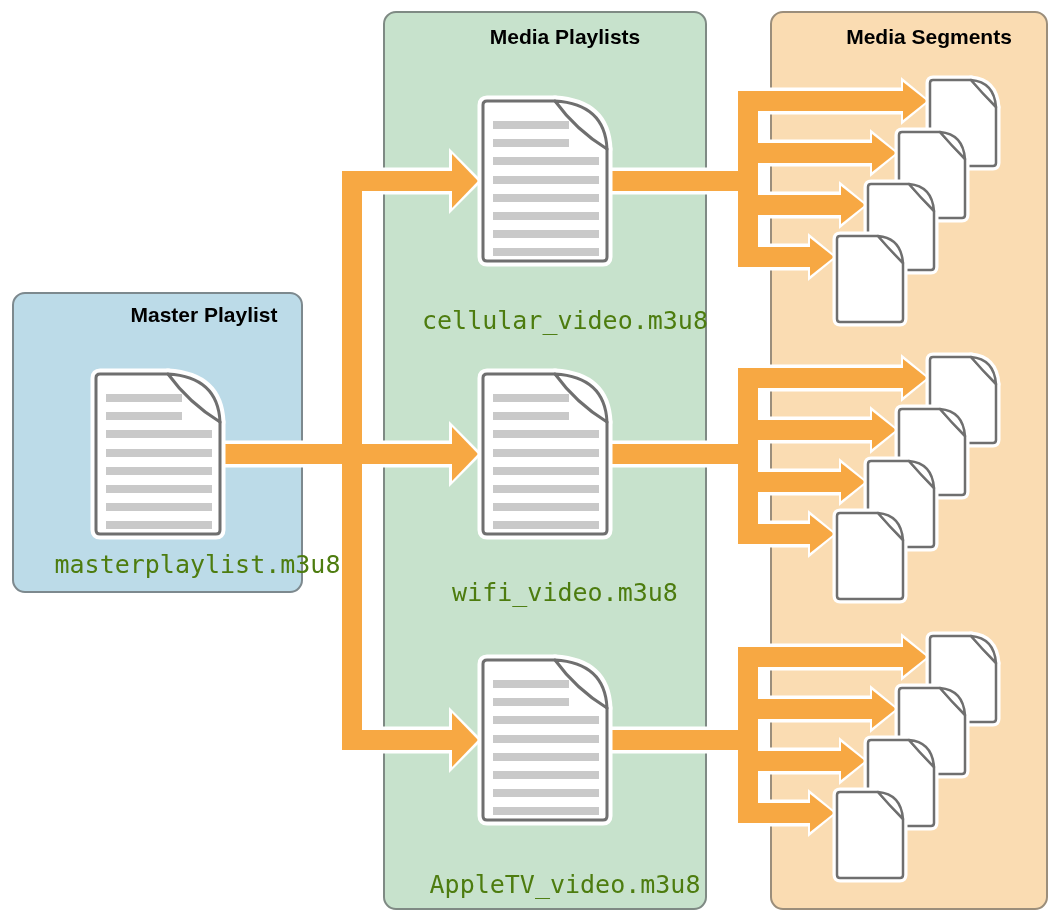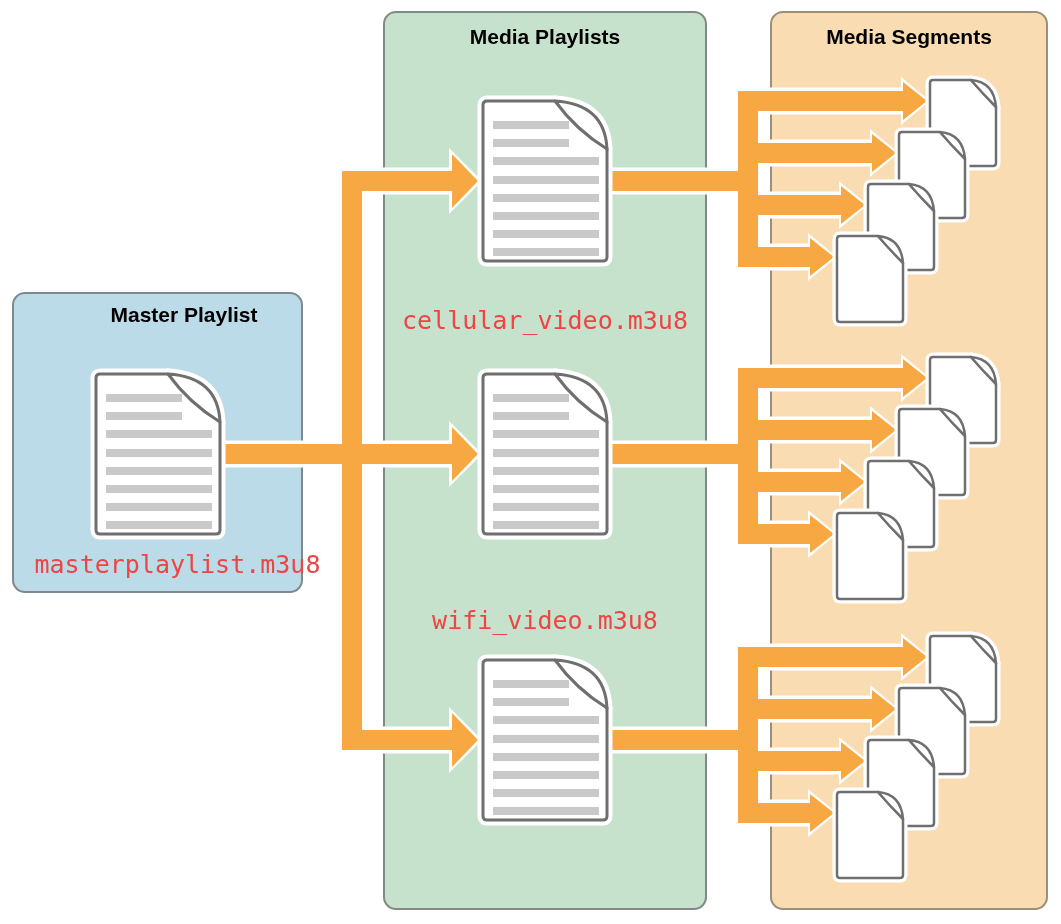--- a/index.html
+++ b/index.html
@@ -7,37 +7,37 @@
          font-family:"Liberation Sans",sans-serif;}
   .panel{position:absolute;border-radius:13px;box-sizing:border-box;}
   .panel-master{left:12px;top:292px;width:291px;height:301px;background:#bcdbe8;border:2px solid #7d898e;}
   .panel-playlists{left:383px;top:11px;width:324px;height:899px;background:#c7e2cc;border:2px solid #7f8a84;}
   .panel-segments{left:770px;top:11px;width:278px;height:899px;background:#fadcb2;border:2px solid #9b8e7b;}
   .title{position:absolute;text-align:center;font-weight:bold;font-size:21px;line-height:25px;color:#000;}
   .t-master{left:12px;width:344px;top:302px;}
   .t-playlists{left:383px;width:324px;top:24px;}
   .t-segments{left:770px;width:278px;top:24px;text-align:center;}
   .flabel{position:absolute;text-align:center;font-family:"DejaVu Sans Mono","Liberation Mono",monospace;
-          font-size:25px;line-height:28px;color:#ef4444;white-space:nowrap;}
+          font-size:25px;line-height:28px;color:#4d7c0f;white-space:nowrap;}
   .f-master{left:12px;width:291px;top:551px;margin-left:20px;}
   .f-cellular{left:383px;width:324px;top:307px;}
-  .f-wifi{left:383px;width:324px;top:579px;margin-top:28px;}
+  .f-wifi{left:383px;width:324px;top:579px;}
   .f-appletv{left:383px;width:324px;top:871px;}
   svg.arrows{position:absolute;left:0;top:0;z-index:2;}
   .w{stroke:#ffffff;stroke-width:27;fill:none;}
   .o{stroke:#f7a843;stroke-width:20;fill:none;}
   .tw{fill:#ffffff;}
   .to{fill:#f7a843;}
   svg.doc{position:absolute;z-index:3;overflow:visible;}
   .halo{fill:#ffffff;stroke:#ffffff;stroke-width:11;stroke-linejoin:round;}
   .halo-s{fill:#ffffff;stroke:#ffffff;stroke-width:9;stroke-linejoin:round;}
   .pg{fill:#ffffff;stroke:#6f6f6f;stroke-width:3;stroke-linejoin:round;}
   .pg-s{fill:#ffffff;stroke:#6f6f6f;stroke-width:2.5;stroke-linejoin:round;}
   .ln{fill:#c9c9c9;}
-  .txt{position:absolute;z-index:4;}
+  .txt{position:absolute;z-index:4;padding-left:20px;}
 </style>
 </head>
 <body>
 
 <div class="stage">
 
   <div class="panel panel-master"></div>
   <div class="panel panel-playlists"></div>
   <div class="panel panel-segments"></div>
 
@@ -202,14 +202,15 @@
       <use href="#doc-small"></use>
     </svg>
 
   <div class="title t-master txt">Master Playlist</div>
   <div class="title t-playlists txt">Media Playlists</div>
   <div class="title t-segments txt">Media Segments</div>
 
   <div class="flabel f-master txt">masterplaylist.m3u8</div>
   <div class="flabel f-cellular txt">cellular_video.m3u8</div>
   <div class="flabel f-wifi txt">wifi_video.m3u8</div>
+  <div class="flabel f-appletv txt">AppleTV_video.m3u8</div>
 
 </div>
 
 </body></html>

